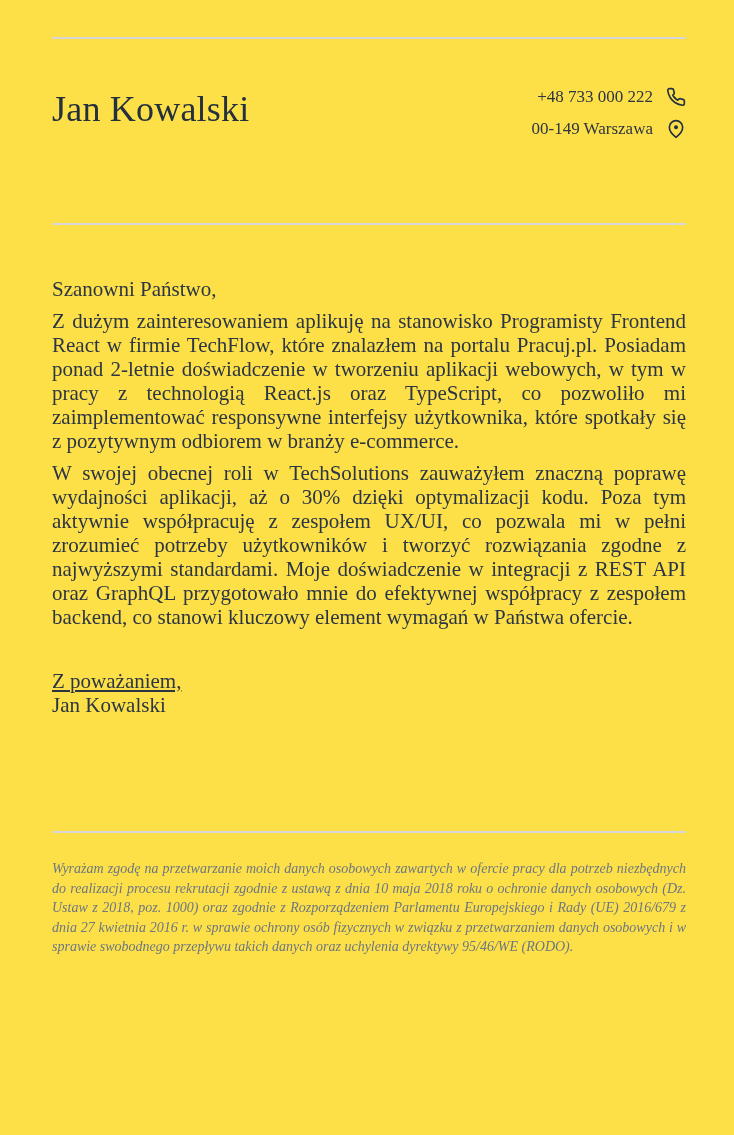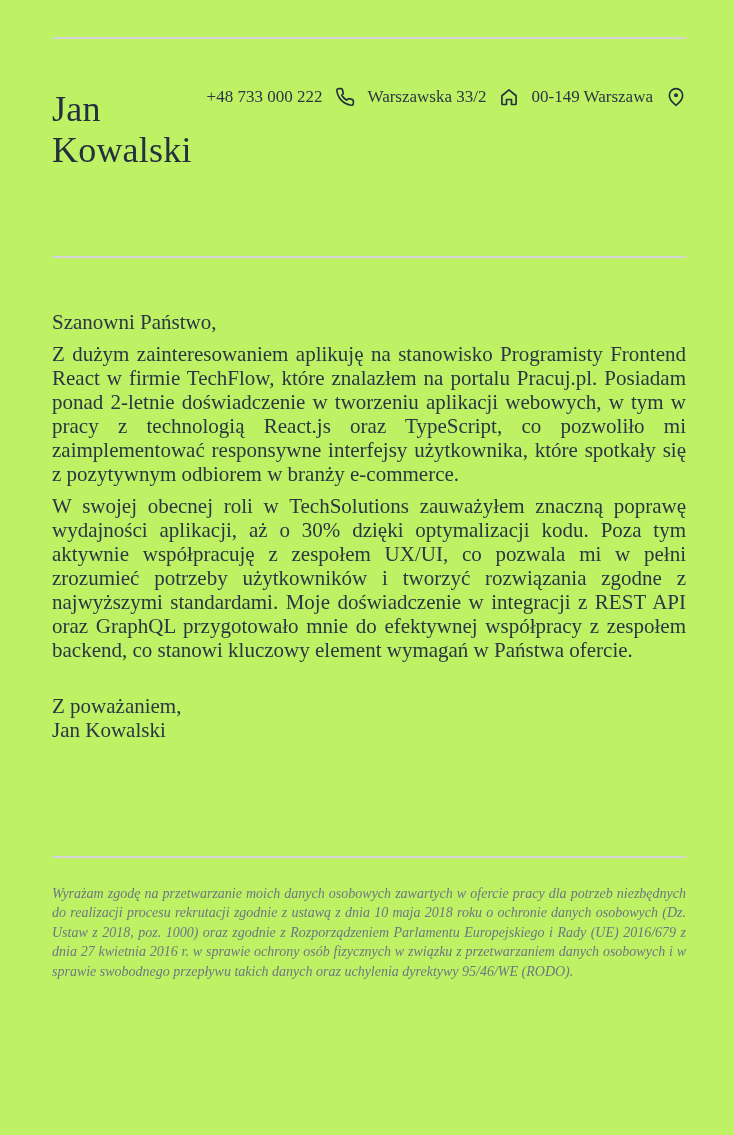--- a/index.html
+++ b/index.html
@@ -7,21 +7,21 @@
   html, body { background: #ffffff; }
   body {
     font-family: "Liberation Serif", "DejaVu Serif", serif;
     color: #2b3544;
   }
   .page {
     position: relative;
     width: 734px;
     height: 1135px;
     margin: 0 auto;
-    background: #bef264;
+    background: #fde047;
     padding: 0 48px 0 52px;
     overflow: hidden;
   }
   .rule {
     height: 2px;
     background: #d5d5d8;
     border: none;
     width: 100%;
   }
   .rule-top { margin-top: 37px; }
@@ -37,20 +37,21 @@
   .person-name {
     font-size: 36px;
     font-weight: 400;
     letter-spacing: 0.2px;
     color: #25303f;
     line-height: 1.15;
     margin-top: 2px;
   }
   .contact {
     display: flex;
+    flex-direction: column;
     gap: 12px;
   }
   .contact-row {
     display: flex;
     align-items: center;
     justify-content: flex-end;
     gap: 13px;
     height: 20px;
   }
   .contact-row .txt {
@@ -68,21 +69,21 @@
   }
   .icon svg { width: 20px; height: 20px; display: block; }
 
   .letter { margin-top: 52px; }
   .letter p {
     font-size: 21px;
     line-height: 24px;
     color: #2b3544;
   }
   .letter p.paragraph { text-align: justify; margin-top: 8px; }
-  .letter p.closing { margin-top: 32px; }
+  .letter p.closing { margin-top: 40px; text-decoration: underline; }
   .letter p.signature { margin-top: 0; }
 
   .footer { margin-top: 26px; }
   .footer p {
     font-size: 14px;
     line-height: 19.5px;
     color: #6d7683;
     text-align: justify;
     font-style: italic;
   }
@@ -96,28 +97,20 @@
 
   <header class="header">
     <h1 class="person-name">Jan Kowalski</h1>
 
     <div class="contact">
       <div class="contact-row">
         <span class="txt">+48 733 000 222</span>
         <span class="icon">
           <svg viewBox="0 0 24 24" fill="none" stroke="#25303f" stroke-width="2" stroke-linecap="round" stroke-linejoin="round">
             <path d="M22 16.92v3a2 2 0 0 1-2.18 2 19.79 19.79 0 0 1-8.63-3.07 19.5 19.5 0 0 1-6-6 19.79 19.79 0 0 1-3.07-8.67A2 2 0 0 1 4.11 2h3a2 2 0 0 1 2 1.72 12.84 12.84 0 0 0 .7 2.81 2 2 0 0 1-.45 2.11L8.09 9.91a16 16 0 0 0 6 6l1.27-1.27a2 2 0 0 1 2.11-.45 12.84 12.84 0 0 0 2.81.7A2 2 0 0 1 22 16.92z"></path>
-          </svg>
-        </span>
-      </div>
-      <div class="contact-row">
-        <span class="txt">Warszawska 33/2</span>
-        <span class="icon">
-          <svg viewBox="0 0 24 24" fill="none" stroke="#25303f" stroke-width="2" stroke-linecap="round" stroke-linejoin="round">
-            <path d="M3.5 10.5 12 3.5l8.5 7V20a1 1 0 0 1-1 1H15v-6h-6v6H4.5a1 1 0 0 1-1-1z"></path>
           </svg>
         </span>
       </div>
       <div class="contact-row">
         <span class="txt">00-149 Warszawa</span>
         <span class="icon">
           <svg viewBox="0 0 24 24" fill="none" stroke="#25303f" stroke-width="2" stroke-linecap="round" stroke-linejoin="round">
             <path d="M20 10c0 6-8 12-8 12s-8-6-8-12a8 8 0 0 1 16 0z"></path>
             <circle cx="12" cy="10" r="2.4" fill="#25303f" stroke="none"></circle>
           </svg>

